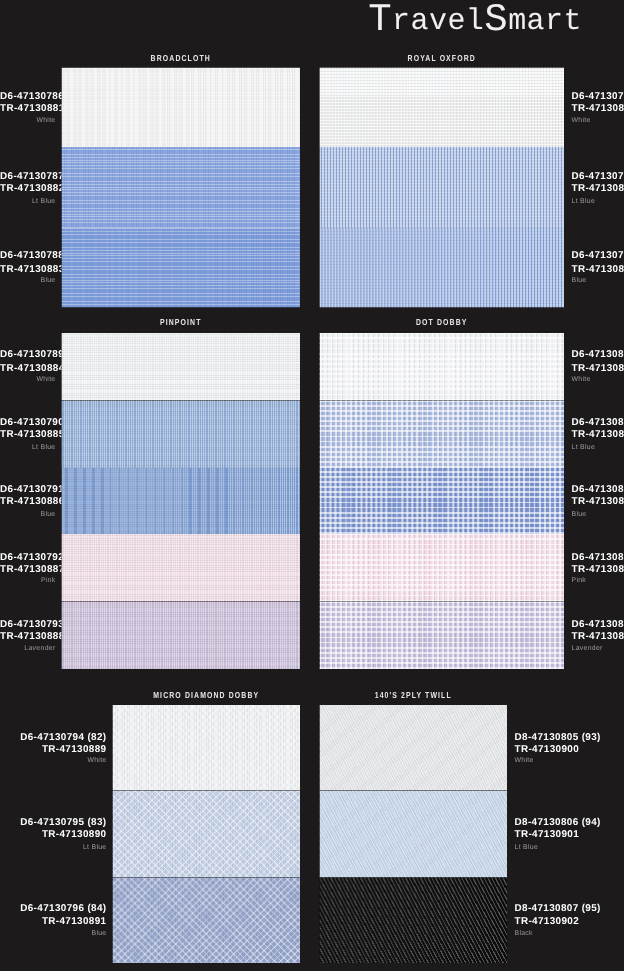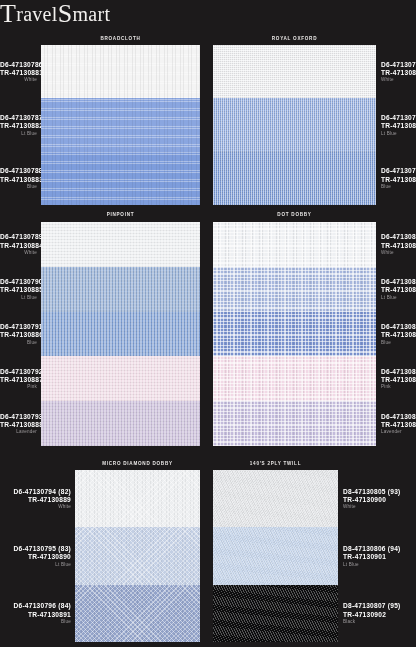--- a/index.html
+++ b/index.html
@@ -8,22 +8,22 @@
     background:#1c1a1b;
     font-family:"Liberation Sans", sans-serif;
     overflow:hidden;
     position:relative;
   }
   .page{position:relative;width:416px;height:647px;}
 
   
   .logo{
     position:absolute;top:3px;left:0;width:388px;
-    text-align:left;
-    font-family:Liberation Serif, serif;
+    text-align:right;
+    font-family:Liberation Mono, monospace;
     color:#f2f0ee;
     font-size:20px;
     letter-spacing:.3px;
     white-space:nowrap;
   }
   .logo .cap{font-size:26px;line-height:0;vertical-align:-1px;}
   .grp-title{
     position:absolute;
     text-align:center;
     color:#e9e7e6;

